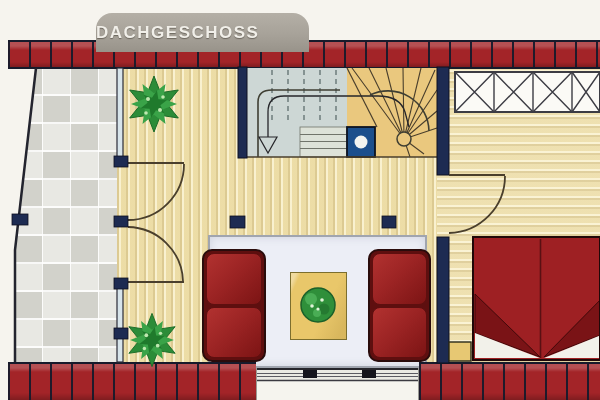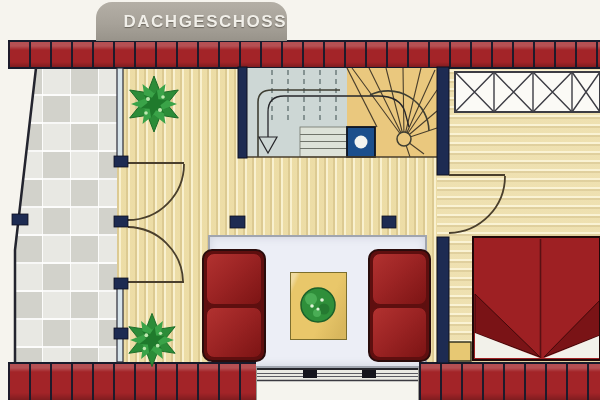--- a/index.html
+++ b/index.html
@@ -1,23 +1,23 @@
 <!DOCTYPE html>
 <html><head>
 <meta charset="utf-8">
 <style>
   html,body{margin:0;padding:0;background:#e8e6e0;font-family:"Liberation Sans",sans-serif;}
   #stage{position:relative;width:600px;height:400px;background:#f6f4ee;overflow:hidden;}
   #stage *{box-sizing:border-box;}
   .abs{position:absolute;}
 
   
-  .banner{left:96px;top:2px;width:191px;height:39px;
+  .banner{left:96px;top:13px;width:213px;height:39px;
     background:linear-gradient(180deg,#b4afa6 0%,#a7a299 55%,#98938a 100%);
-    border-radius:16px 16px 0 0;display:flex;align-items:center;justify-content:flex-end;}
+    border-radius:16px 16px 0 0;display:flex;align-items:center;justify-content:flex-start;}
   .banner span{font-size:17px;font-weight:700;letter-spacing:1.5px;color:#f1efe9;
     text-shadow:0 1px 1px rgba(60,55,45,.55);}
 
   
   .brick{background-color:#a32428;
     background-image:
       repeating-linear-gradient(90deg, rgba(23,26,43,.95) 0 2px, transparent 2px 21px),
       linear-gradient(180deg, rgba(255,255,255,.20) 0 4px, rgba(0,0,0,0) 8px 80%, rgba(0,0,0,.22) 100%);
     border-top:2px solid #171a2b;border-bottom:2px solid #171a2b;}
   .band-top{left:8px;top:40px;width:592px;height:29px;}

